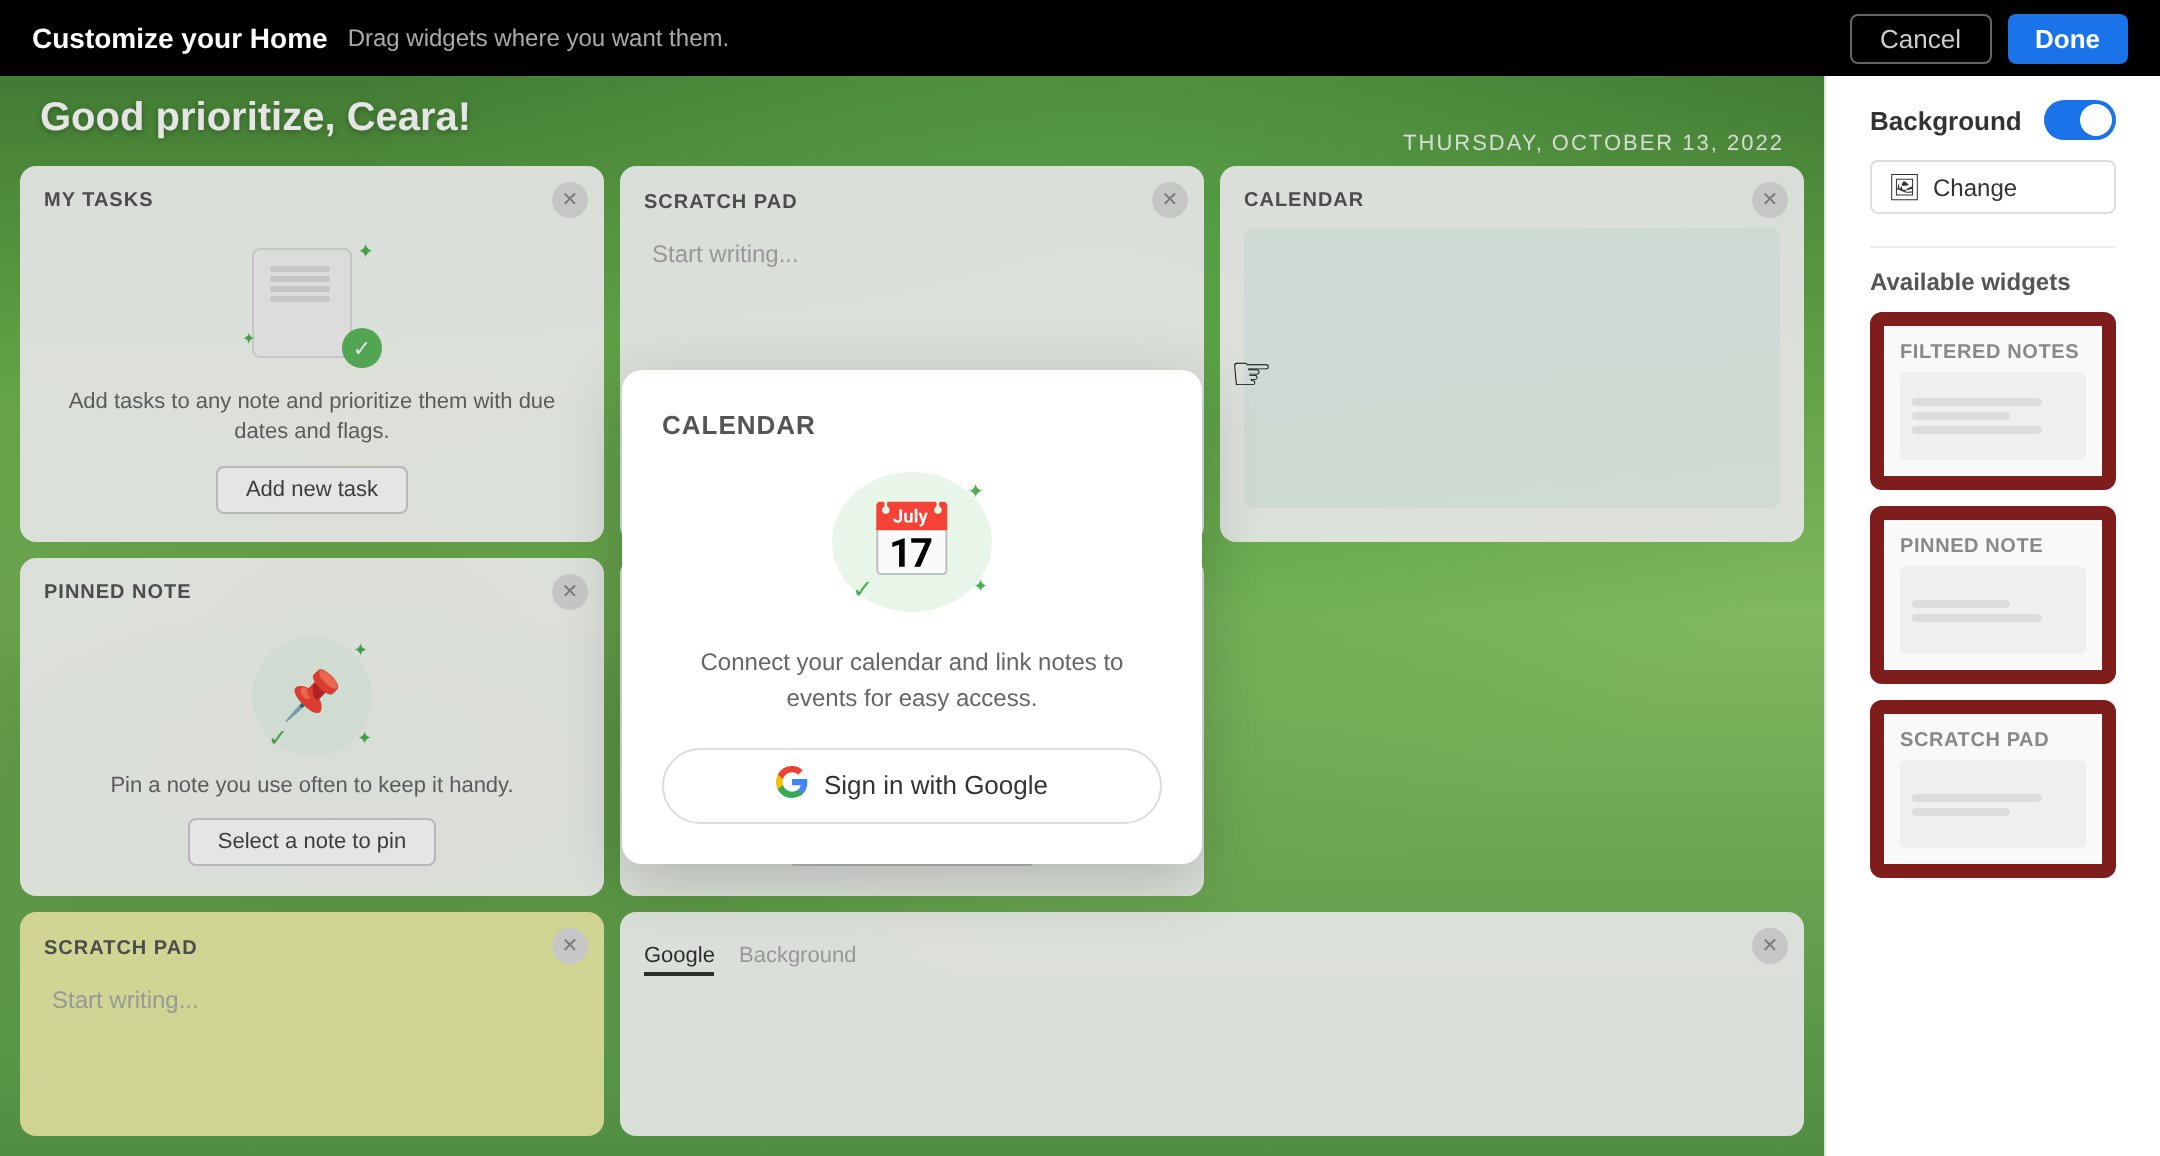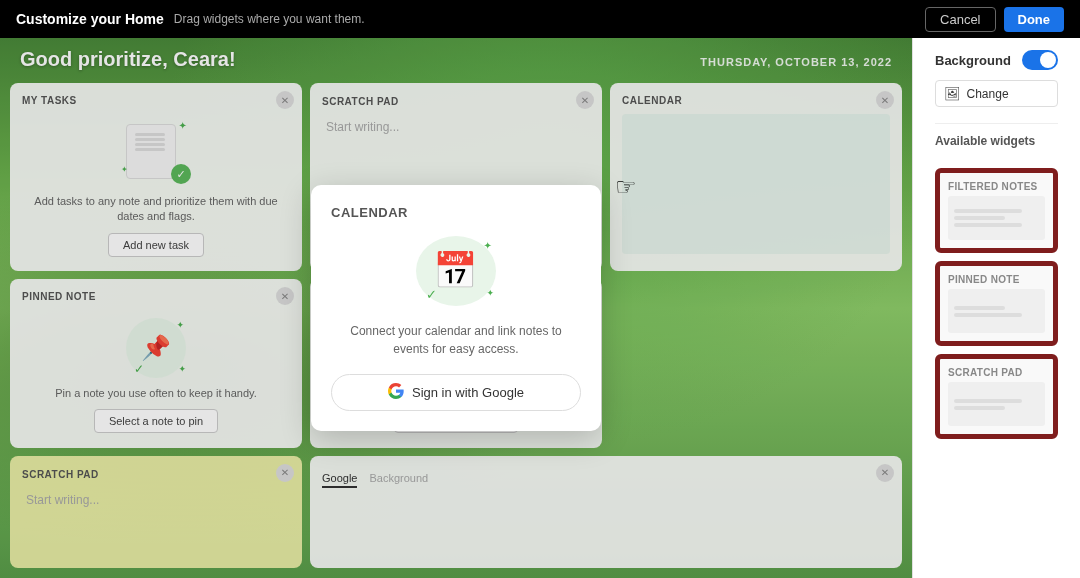--- a/index.html
+++ b/index.html
@@ -36,22 +36,22 @@
     .bg-overlay {
       position: absolute; top: 0; left: 0; right: 0; bottom: 0;
       background: 
         radial-gradient(ellipse at 60% 20%, rgba(100,180,80,0.8) 0%, transparent 50%),
         radial-gradient(ellipse at 20% 60%, rgba(60,120,40,0.6) 0%, transparent 40%),
         linear-gradient(180deg, #4a8a3a 0%, #6ab04c 25%, #8fce6a 50%, #5a9e4a 100%);
     }
 
     
     .date-bar {
-      position: absolute; top: 18px; right: 20px;
-      color: rgba(255,255,255,0.9); font-size: 11px; letter-spacing: 1px; font-weight: 700;
+      position: absolute; top: 28px; right: 20px;
+      color: rgba(255,255,255,0.9); font-size: 11px; letter-spacing: 1px; font-weight: 400;
       text-transform: uppercase;
     }
 
     
     .greeting {
       position: absolute; top: 10px; left: 20px;
       color: #fff; font-size: 20px; font-weight: 600;
       text-shadow: 0 1px 3px rgba(0,0,0,0.3);
     }
 
@@ -156,25 +156,25 @@
     }
 
     .change-btn {
       display: flex; align-items: center; gap: 6px; width: 100%;
       border: 1px solid #ddd; border-radius: 4px; padding: 5px 8px;
       background: #fff; cursor: pointer; font-size: 12px; color: #333;
     }
     .change-icon { font-size: 13px; }
 
     .sidebar-divider { height: 1px; background: #eee; margin: 10px 0; }
-    .sidebar-available-title { font-size: 12px; font-weight: 600; color: #555; margin-bottom: 20px; }
+    .sidebar-available-title { font-size: 12px; font-weight: 600; color: #555; margin-bottom: 8px; }
 
     .available-widget {
       background: #f9f9f9; border-radius: 6px; margin-bottom: 8px;
-      padding: 8px; min-height: 65px; border: 5px solid #7f1d1d;
+      padding: 8px; min-height: 65px; border: 7px solid #7f1d1d;
     }
     .available-widget-label { font-size: 10px; color: #888; font-weight: 600; text-transform: uppercase; letter-spacing: 0.3px; margin-bottom: 4px; }
     .available-widget-preview {
       width: 100%; height: 44px; background: #efefef; border-radius: 3px;
       display: flex; flex-direction: column; justify-content: center; padding: 4px 6px; gap: 3px;
     }
     .preview-line { height: 4px; background: #ddd; border-radius: 2px; }
     .preview-line.short { width: 60%; }
     .preview-line.medium { width: 80%; }
 

